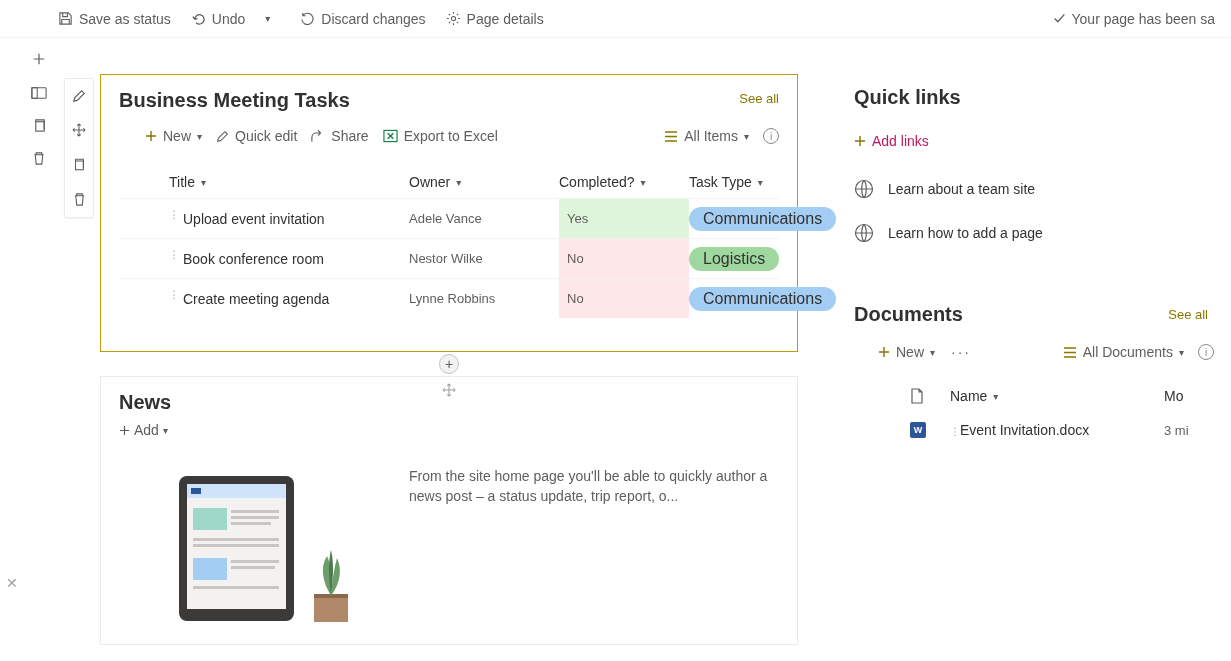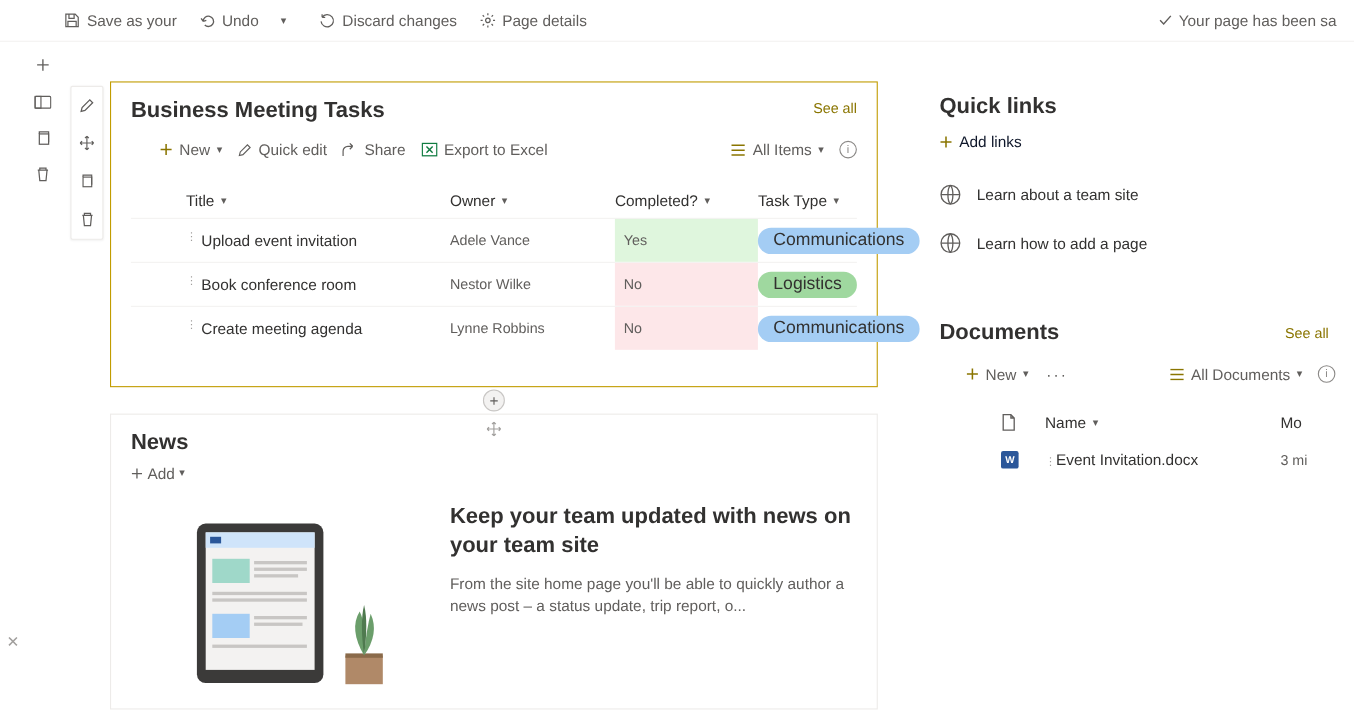--- a/index.html
+++ b/index.html
@@ -188,21 +188,21 @@
   .news-heading { font-size:20px; font-weight:600; color:#323130; line-height:1.35; }
   .news-desc { font-size:14px; color:#605e5c; margin-top:10px; line-height:1.45; }
   
   .rightcol {
     position:absolute;
     left: 854px;
     top: 86px;
     width: 360px;
   }
   .ql-title, .doc-title { font-size:20px; font-weight:600; }
-  .ql-add { display:flex; align-items:center; gap:6px; color:#0f172a; margin-top:12px; cursor:pointer;}
+  .ql-add { display:flex; align-items:center; gap:6px; color:#be185d; margin-top:24px; cursor:pointer;}
   .ql-list { margin-top:30px; display:flex; flex-direction:column; gap:24px; }
   .ql-item { display:flex; align-items:center; gap:14px; color:#323130; cursor:pointer;}
   .globe {
     width:20px; height:20px;
   }
   .documents { margin-top:60px; position:relative;}
   .doc-seeall { position:absolute; right:6px; top:4px; color:#8a7500; font-size:13px; cursor:pointer;}
   .doc-toolbar { display:flex; align-items:center; gap:16px; margin-top:18px; padding-left:24px; color:#605e5c;}
   .doc-right { margin-left:auto; display:flex; align-items:center; gap:14px; }
   .doc-head { display:grid; grid-template-columns:40px 1fr 50px; align-items:center; margin-top:28px; padding-left:56px; color:#323130;text-align:center;}
@@ -214,21 +214,21 @@
   svg { display:block; }
 </style>
 </head>
 <body>
 
 <div class="cmdbar">
   <div class="cmd-item">
     <svg width="15" height="15" viewBox="0 0 16 16">
         <path fill="none" stroke="#605e5c" stroke-width="1.2" d="M2 2h9l3 3v9H2z M5 2v4h5V2 M4 14v-5h8v5"></path>
       </svg>
-    <span>Save as your</span>
+    <span>Save as status</span>
   </div>
   <div class="cmd-item">
     <svg width="15" height="15" viewBox="0 0 16 16">
         <path fill="none" stroke="#605e5c" stroke-width="1.3" d="M4 9a5 5 0 1 1 1.5 3.5M4 9l-2-3m2 3 3-1"></path>
       </svg>
     <span>Undo</span>
   </div>
   <div class="cmd-item">
       <span class="chev-sm">▾</span>
     </div>
@@ -437,21 +437,20 @@
           <rect x="44" y="120" width="86" height="3" fill="#c8c6c4"></rect>
 
           <rect x="165" y="130" width="34" height="26" fill="#b08968"></rect>
           <rect x="165" y="128" width="34" height="4" fill="#8a6a4a"></rect>
           <path d="M182 130 q -14 -24 -4 -40 q 6 12 4 40" fill="#6b9e6b"></path>
           <path d="M182 130 q 14 -20 6 -38 q -4 14 -6 38" fill="#6b9e6b"></path>
           <path d="M182 130 q -4 -30 0 -46 q 4 16 0 46" fill="#4f7a4f"></path>
         </svg>
       </div>
       <div class="news-text">
-        <div class="news-heading">Keep your team updated with news on your team site</div>
         <div class="news-desc">From the site home page you'll be able to quickly author a news post – a status update, trip report, o...</div>
       </div>
     </div>
   </div>
 </div>
 
 <div class="rightcol">
 
   <div class="quicklinks">
     <div class="ql-title">Quick links</div>

